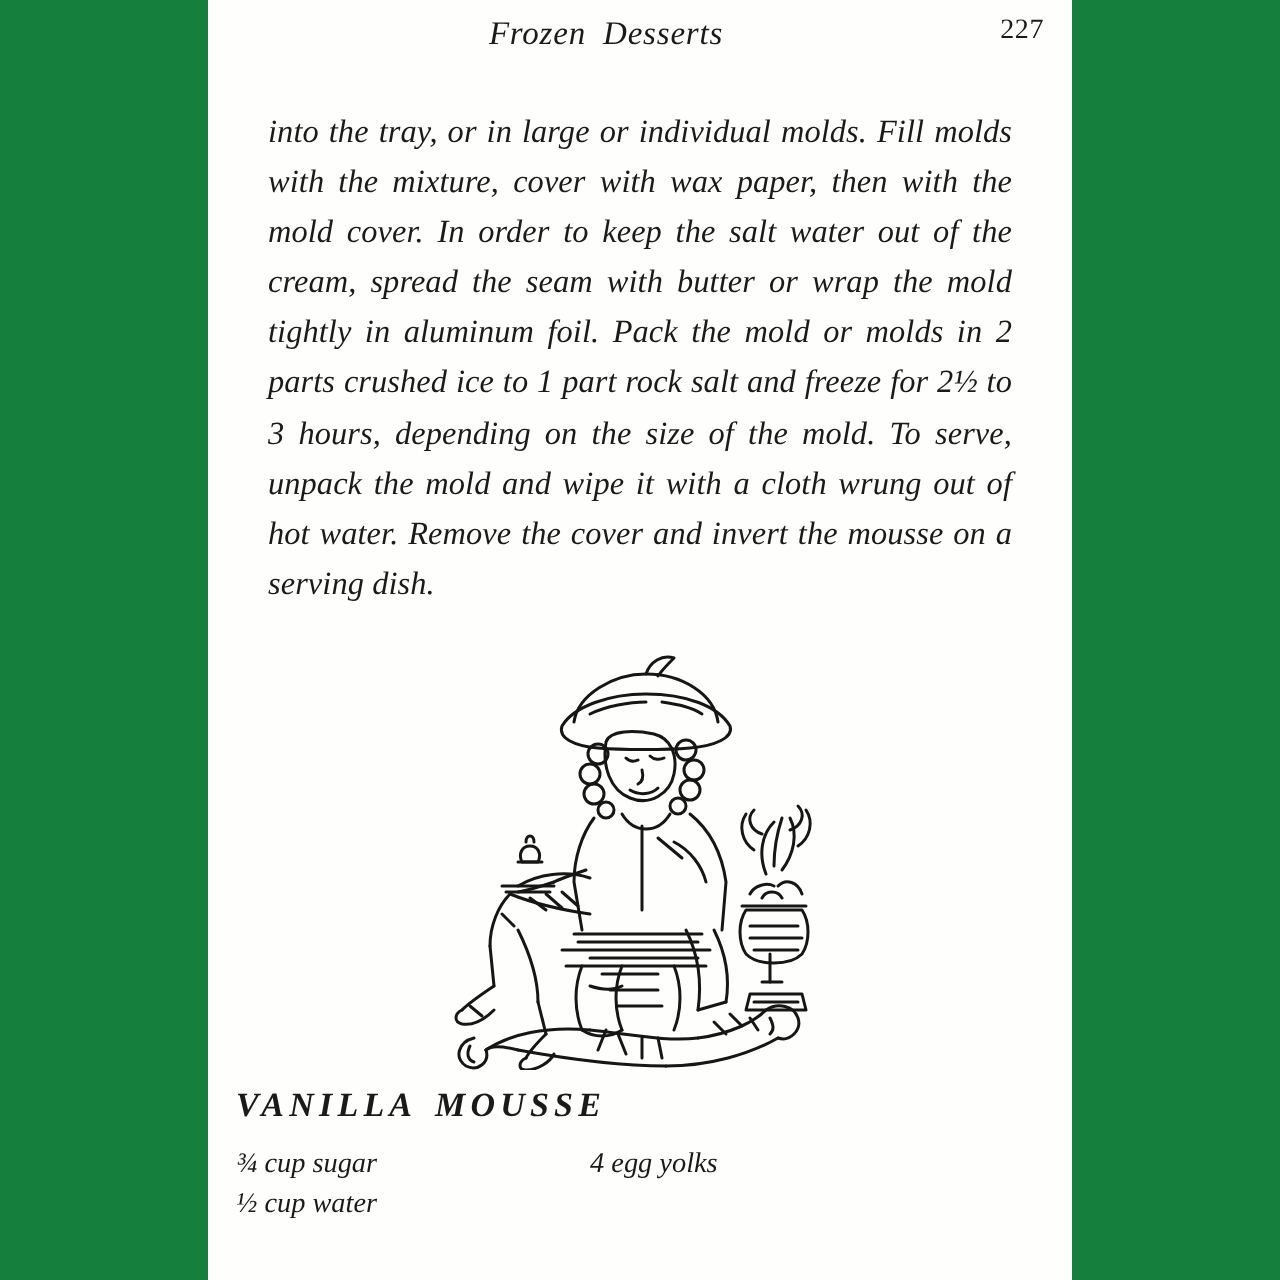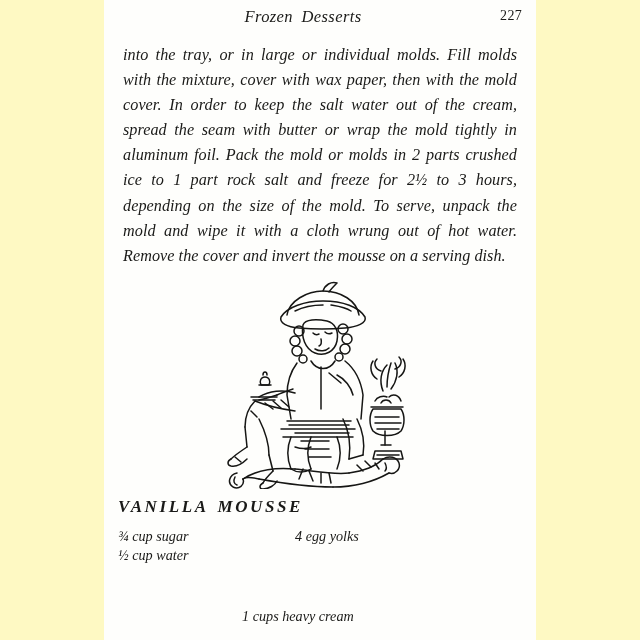--- a/index.html
+++ b/index.html
@@ -6,21 +6,21 @@
   html, body {
     margin: 0;
     padding: 0;
     background: #ffffff;
   }
   .page {
     position: relative;
     width: 640px;
     height: 640px;
     overflow: hidden;
-    background: #fef9c3;
+    background: #15803d;
     font-family: "Liberation Serif", "DejaVu Serif", serif;
     color: #1a1a18;
   }
   
   .paper-tint {
     position: absolute;
     left: 104px;
     top: 0;
     width: 432px;
     height: 640px;
@@ -62,21 +62,21 @@
   }
 
   
   .body-italic {
     font-style: italic;
     font-size: 16.2px;
     line-height: 25.1px;
     text-align: justify;
     text-align-last: left;
     letter-spacing: 0.05px;
-    margin: 5px;
+    margin: 16px;
     padding-top: 6px;
   }
 
   
   .figure {
     position: relative;
     height: 222px;
     margin-top: 6px;
   }
   .figure svg {

